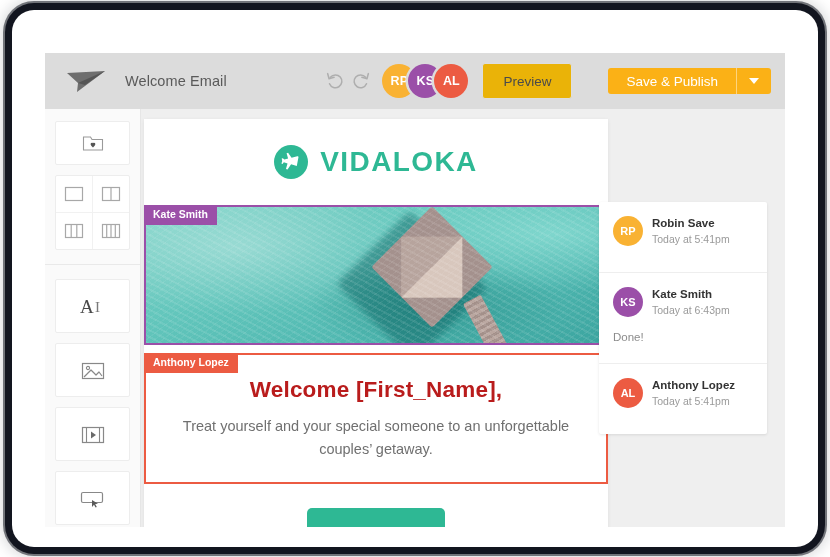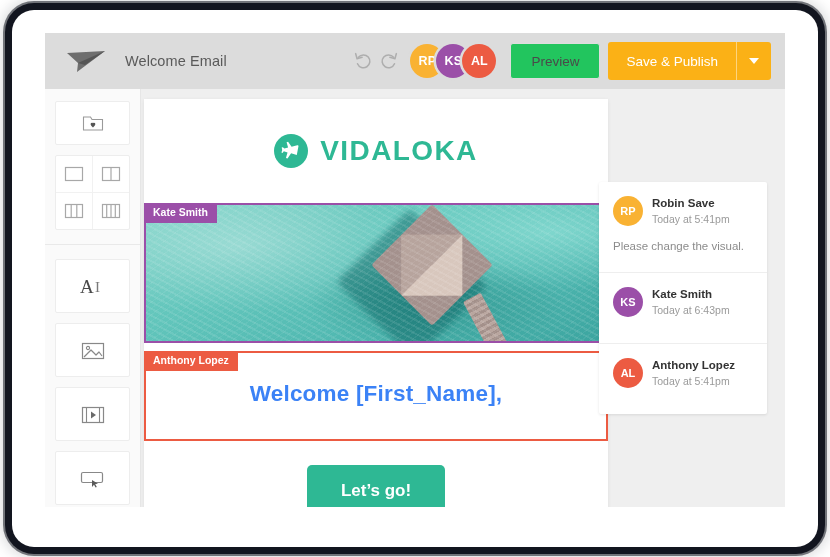--- a/index.html
+++ b/index.html
@@ -27,21 +27,21 @@
     box-shadow:
       0 0 0 7px #12151f,
       0 0 0 9px rgba(18,21,31,0.55),
       0 0 14px 10px rgba(18,21,31,0.18);
     overflow: hidden;
   }
 
   .app {
     position: absolute;
     left: 33px;
-    top: 23px;
+    top: 43px;
     width: 740px;
     height: 474px;
     background: #efefef;
     overflow: hidden;
   }
 
   
   .topbar {
     position: relative;
     height: 56px;
@@ -91,40 +91,41 @@
     letter-spacing: .2px;
     display: flex;
     align-items: center;
     justify-content: center;
     box-shadow: 0 0 0 2.5px #dcdcdc;
     margin-left: -8px;
   }
   .avatar:first-child { margin-left: 0; }
 
   .preview-btn {
-    background: #22c55e;
+    background: #eab308;
     border: 1px solid #dedede;
     border-radius: 3px;
     height: 36px;
     padding: 0 20px;
     font-size: 13.5px;
     color: #4a4a4a;
     display: flex;
     align-items: center;
     margin-right: 8px;
     cursor: pointer;
     font-family: "Liberation Sans", sans-serif;
   }
   .publish-group {
     display: flex;
     align-items: stretch;
-    height: 38px;
+    height: 26px;
     background: #fbb116;
     border-radius: 3px;
     overflow: hidden;
+    margin-left: 28px;
   }
   .publish-btn {
     padding: 0 18px;
     display: flex;
     align-items: center;
     font-size: 13.5px;
     color: #fff;
     cursor: pointer;
     white-space: nowrap;
   }
@@ -204,21 +205,21 @@
   }
   .email {
     position: absolute;
     left: 3px;
     top: 10px;
     width: 464px;
     background: #fff;
     box-shadow: 0 1px 4px rgba(0,0,0,.07);
   }
   .email-header {
-    height: 104px;
+    height: 86px;
     display: flex;
     align-items: center;
     justify-content: center;
   }
   .brand {
     display: flex;
     align-items: center;
   }
   .brand-badge {
     width: 34px;
@@ -336,23 +337,23 @@
     position: relative;
     border: 2px solid #ec5b42;
     box-sizing: border-box;
     padding: 22px 26px 20px 26px;
     text-align: center;
     margin-top: 8px;
   }
   .headline {
     font-size: 22.5px;
     font-weight: bold;
-    color: #3b82f6;
+    color: #b91c1c;
     letter-spacing: .2px;
-    margin: 6px 0 12px 0;
+    margin: 0 0 12px 0;
   }
   .subcopy {
     font-size: 14.5px;
     color: #707070;
     line-height: 1.62;
     margin: 0;
   }
 
   .cta-wrap {
     padding: 24px 0 26px 0;
@@ -576,20 +577,21 @@
                   <span class="pier-f4"></span>
                 </div>
               </div>
             </div>
             <div class="name-tag tag-purple">Kate Smith</div>
           </div>
 
           <div class="text-block">
             <div class="name-tag tag-red">Anthony Lopez</div>
             <h1 class="headline">Welcome [First_Name],</h1>
+            <p class="subcopy">Treat yourself and your special someone to an unforgettable couples’ getaway.</p>
           </div>
 
           <div class="cta-wrap">
             <button class="cta">Let’s go!</button>
           </div>
 
         </div>
 
         <div class="comments">
           <div class="comment-card">
@@ -597,33 +599,33 @@
             <div class="comment">
               <div class="cmt-head">
                 <div class="cmt-avatar" style="background:#f9b233">
                   <span>RP</span>
                 </div>
                 <div>
                   <div class="cmt-name">Robin Save</div>
                   <div class="cmt-time">Today at 5:41pm</div>
                 </div>
               </div>
-              <div class="cmt-body">Please change the visual.</div>
             </div>
 
             <div class="comment">
               <div class="cmt-head">
                 <div class="cmt-avatar" style="background:#9b4fa8">
                   <span>KS</span>
                 </div>
                 <div>
                   <div class="cmt-name">Kate Smith</div>
                   <div class="cmt-time">Today at 6:43pm</div>
                 </div>
               </div>
+              <div class="cmt-body">Done!</div>
             </div>
 
             <div class="comment">
               <div class="cmt-head">
                 <div class="cmt-avatar" style="background:#ec5b42">
                   <span>AL</span>
                 </div>
                 <div>
                   <div class="cmt-name">Anthony Lopez</div>
                   <div class="cmt-time">Today at 5:41pm</div>

